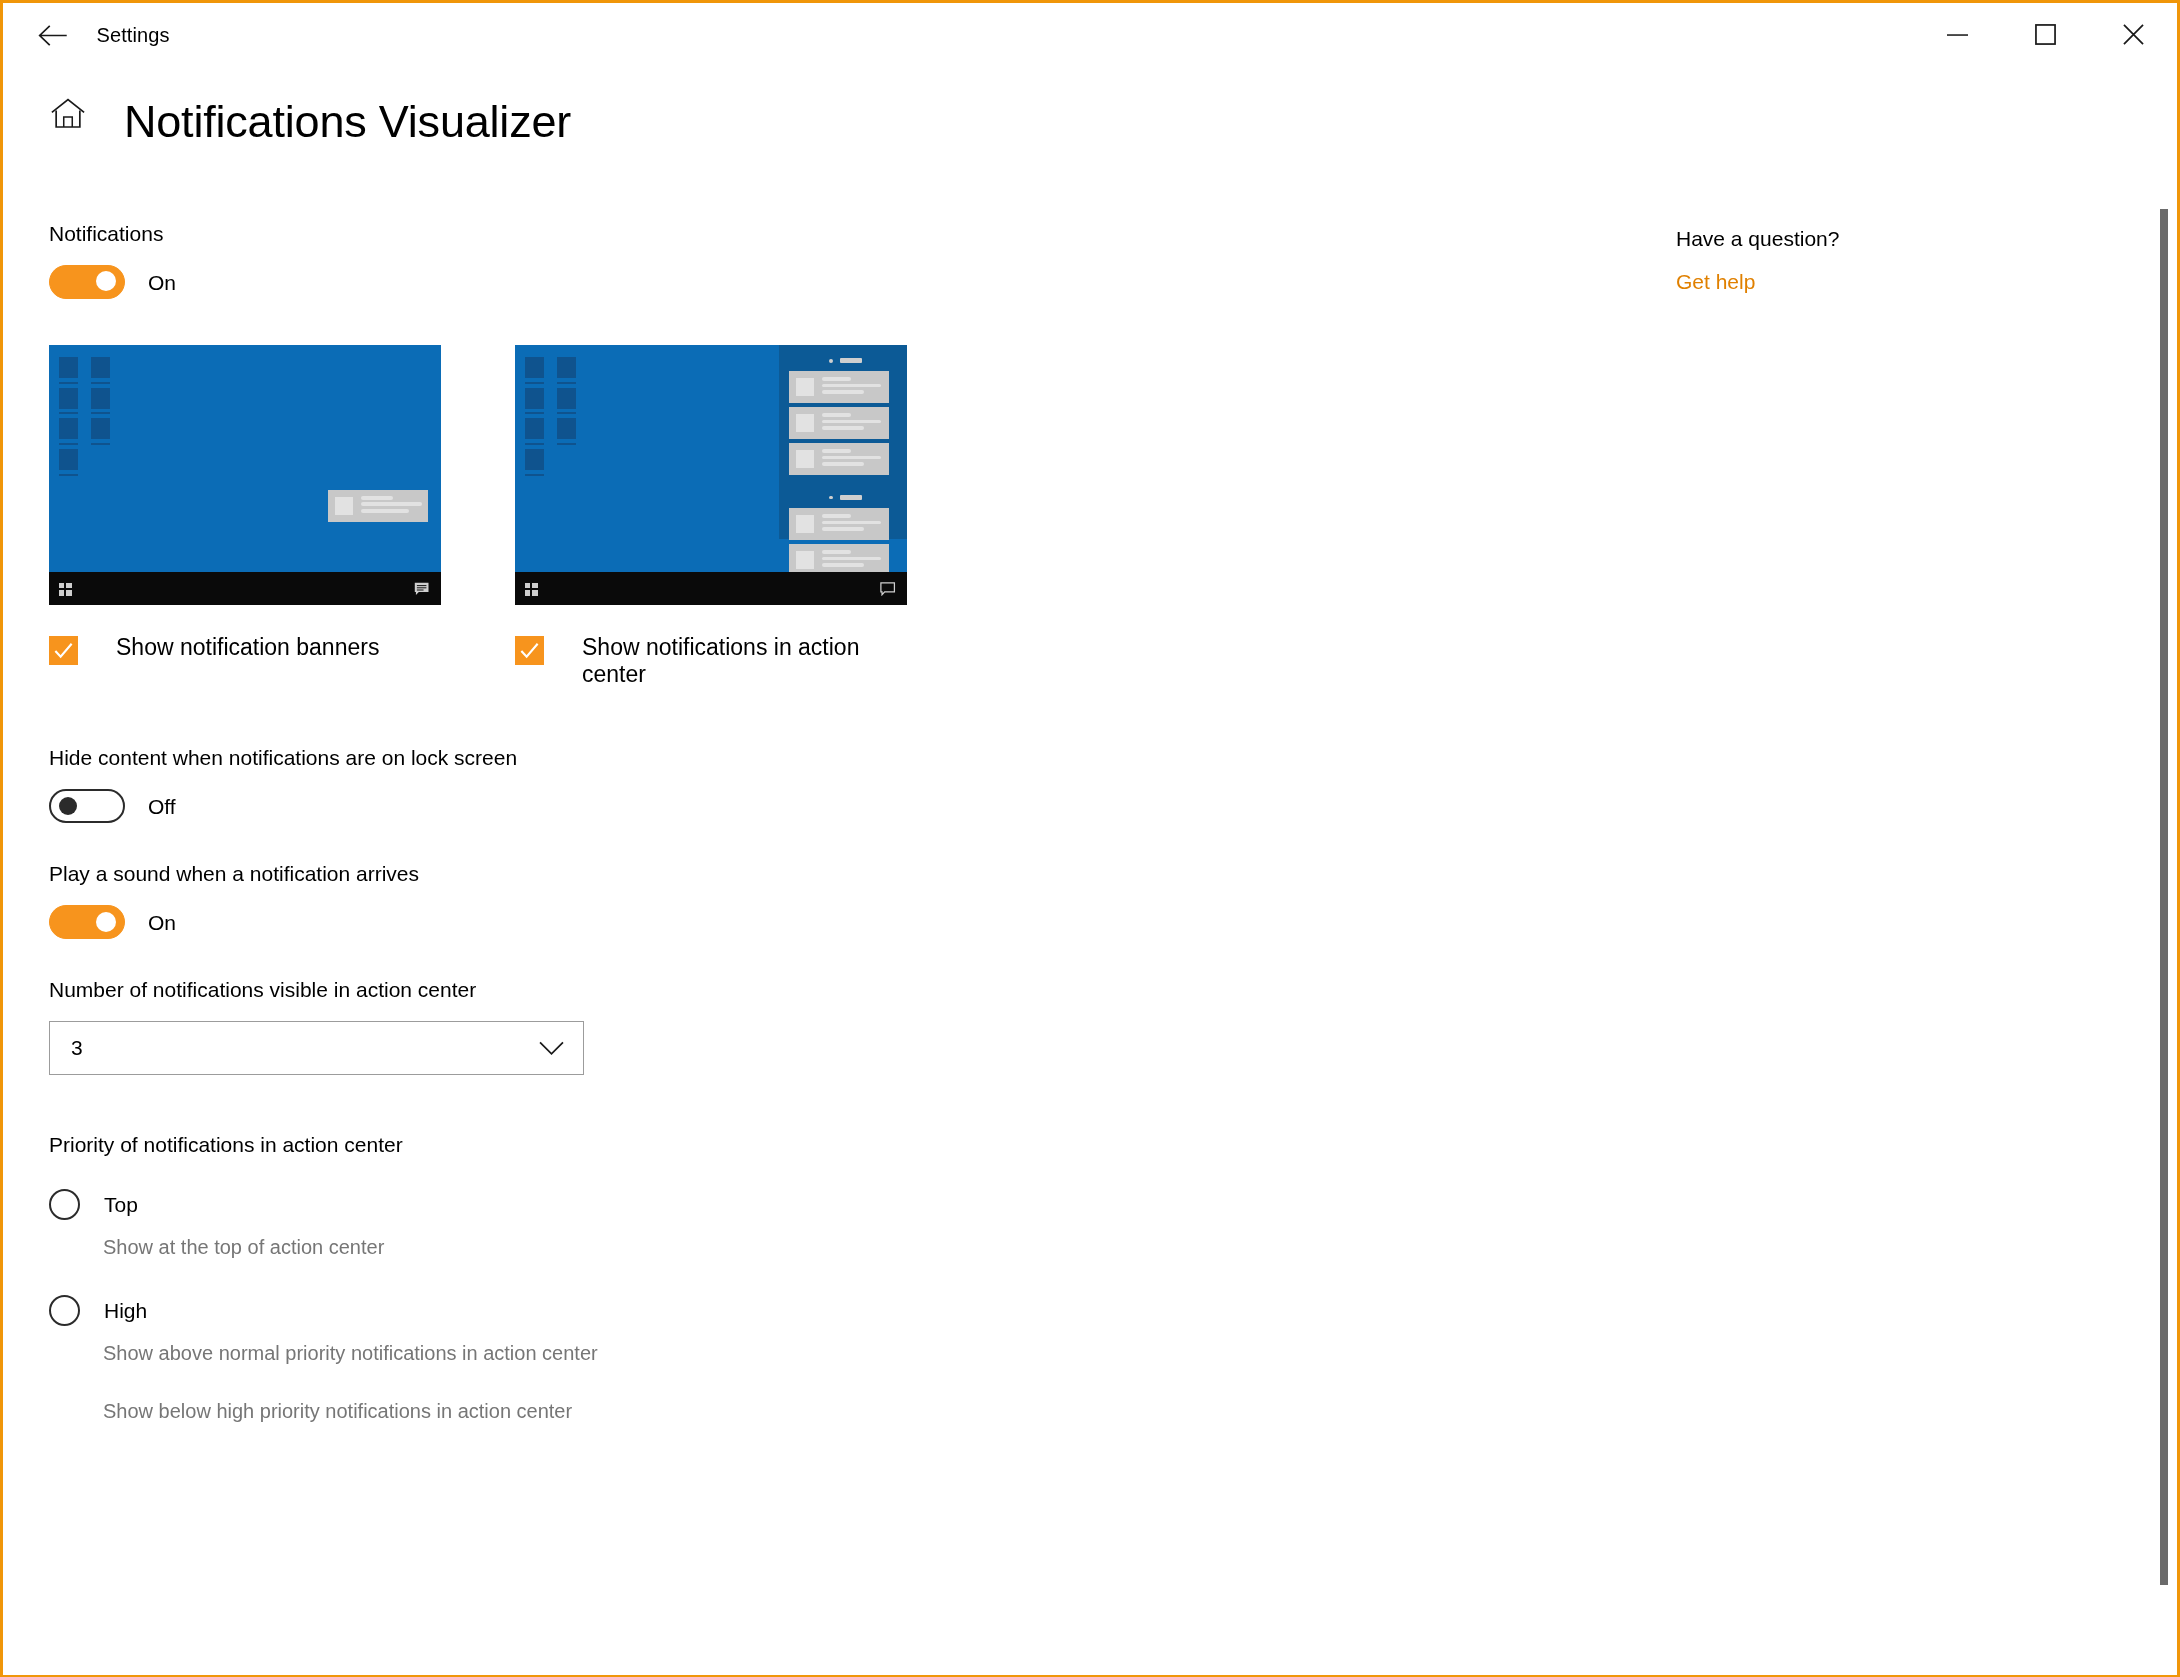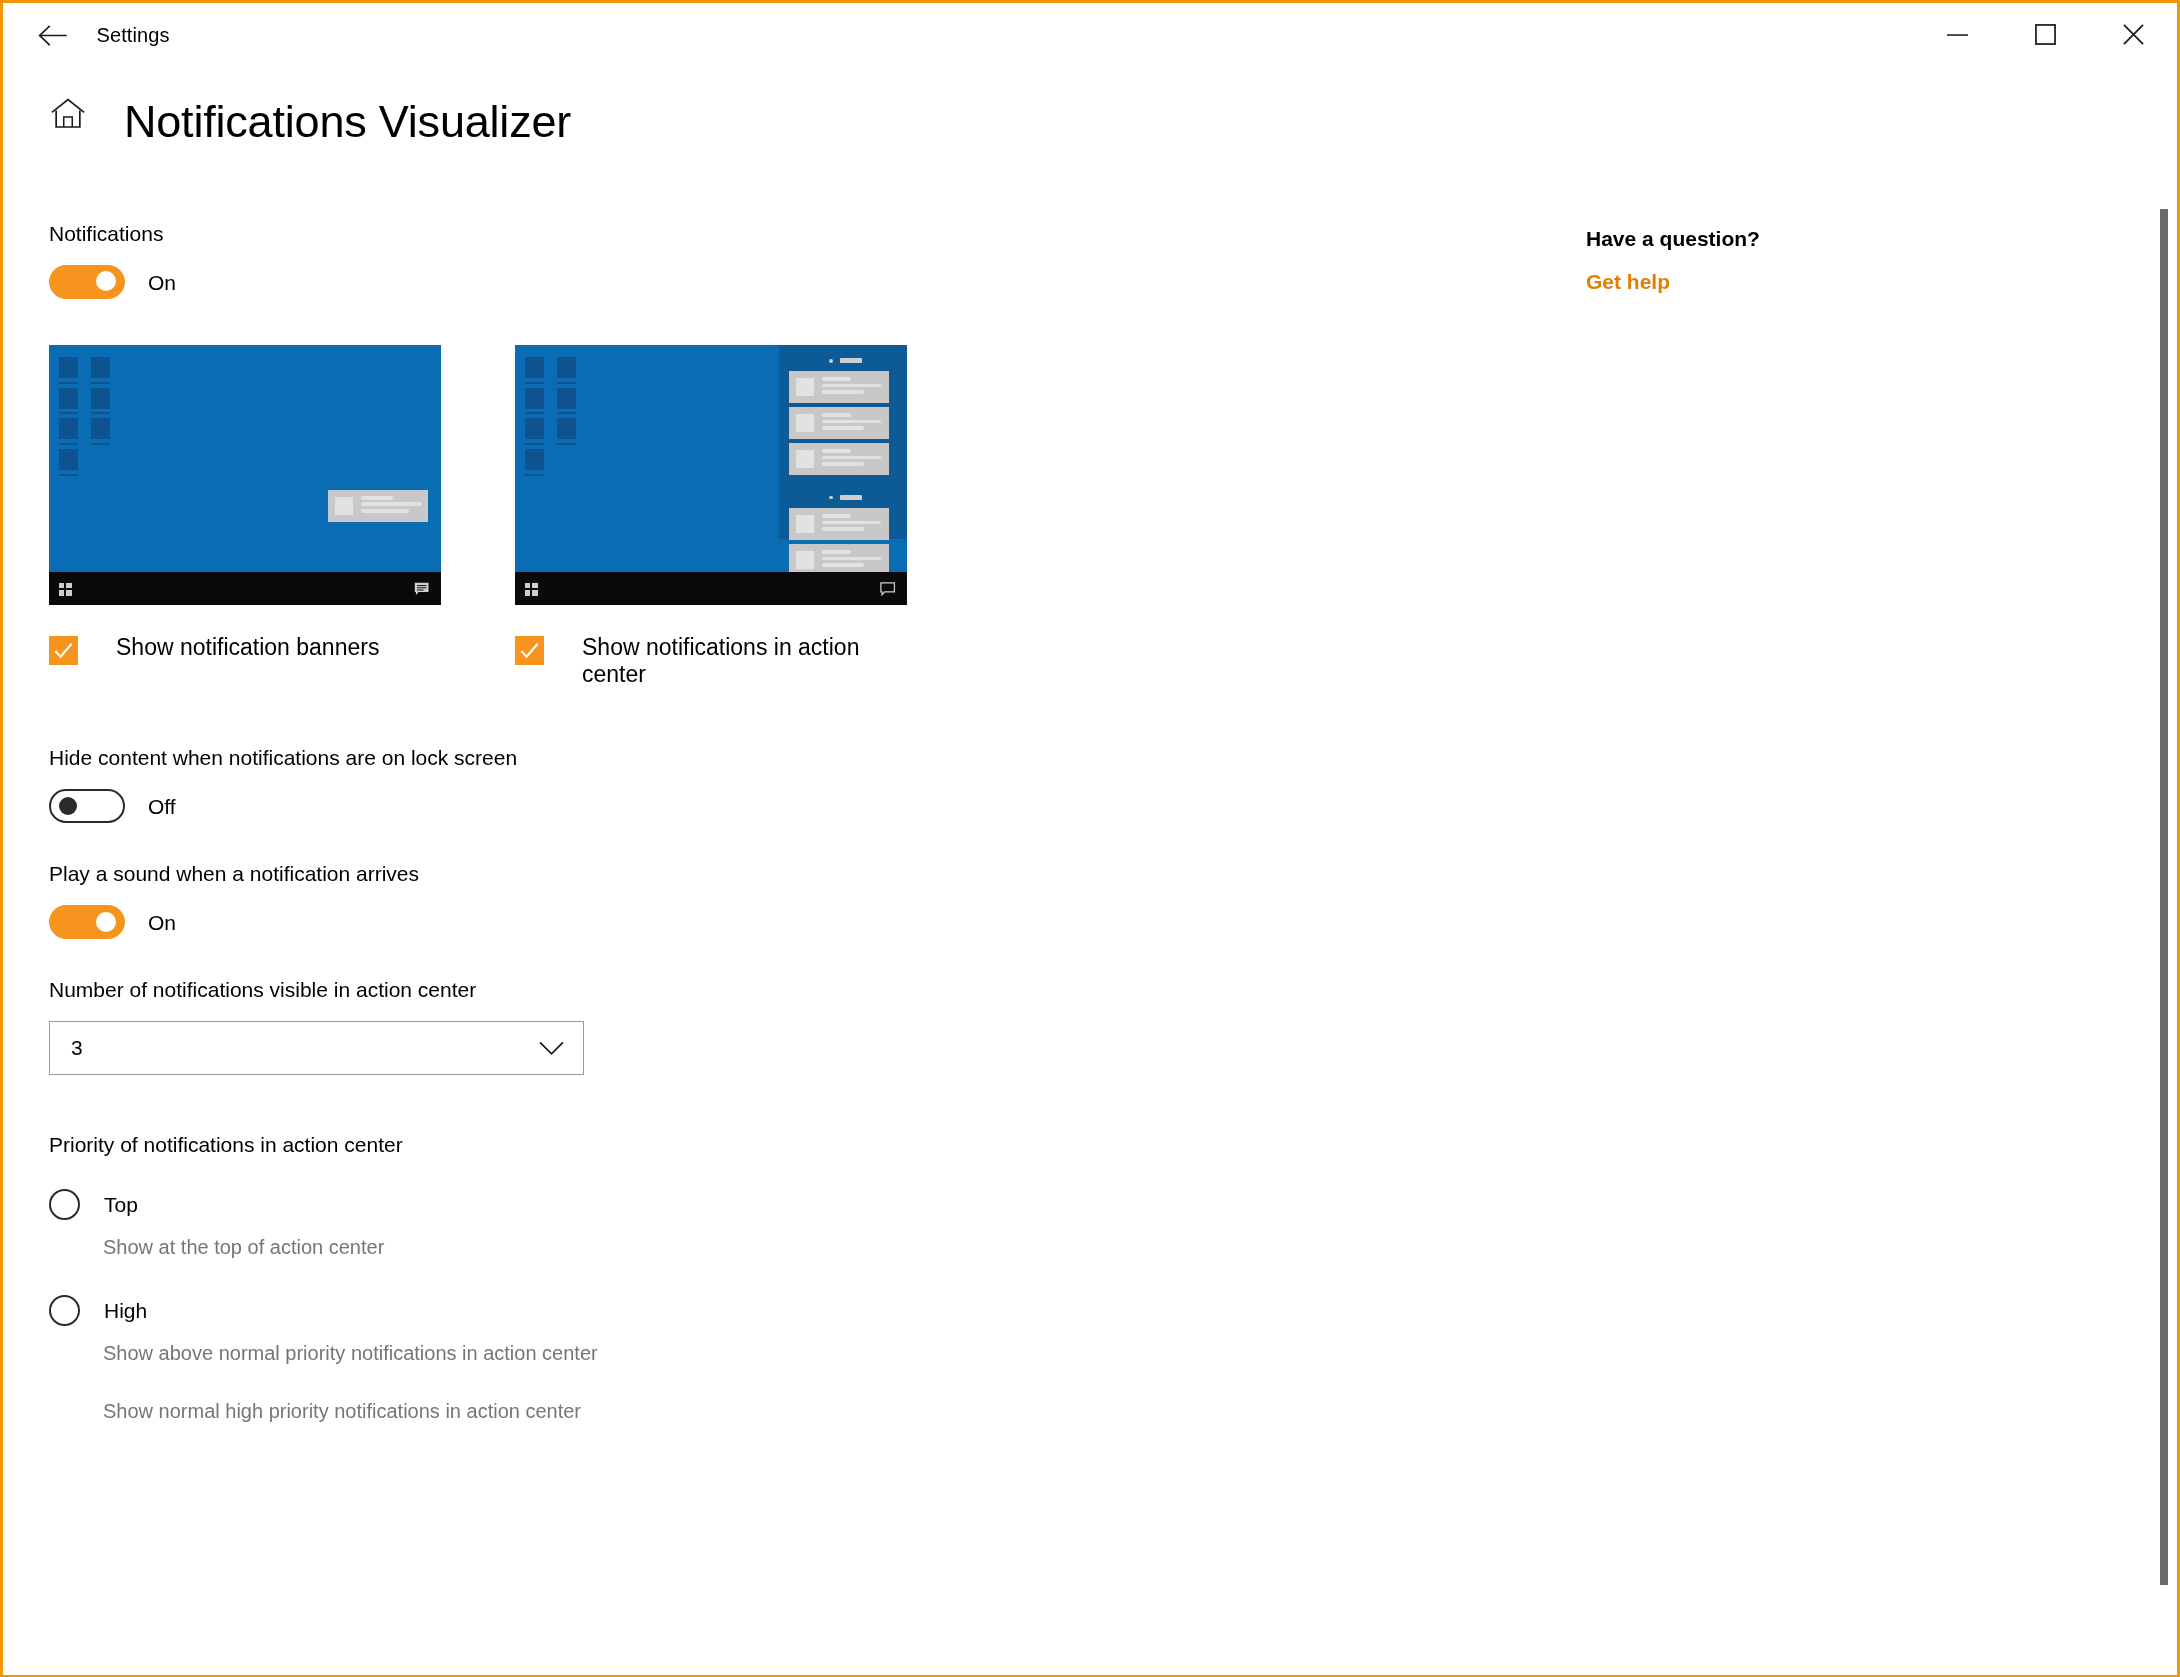--- a/index.html
+++ b/index.html
@@ -106,23 +106,22 @@
     position: absolute;
     left: 0;
     top: 182px;
     right: 0;
     bottom: 0;
   }
 
   
   #help-panel {
     position: absolute;
-    left: 1583px;
+    left: 1673px;
     top: 43px;
-    font-weight: bold;
   }
   #help-heading {
     font-size: 21px;
     color: #000000;
     line-height: 1;
     white-space: nowrap;
   }
   #help-link {
     display: inline-block;
     margin-top: 21px;
@@ -728,21 +727,21 @@
 
         <div class="radio-item" style="margin-top:38px;">
           <div class="radio-row">
             <div class="radio"></div>
             <div class="radio-label">High</div>
           </div>
           <div class="radio-desc">Show above normal priority notifications in action center</div>
         </div>
 
         <div class="radio-item" style="margin-top:38px;">
-          <div class="radio-desc">Show normal high priority notifications in action center</div>
+          <div class="radio-desc">Show below high priority notifications in action center</div>
         </div>
       </div>
 
     </div>
   </div>
 
   <div id="scrollbar-track">
     <div id="scrollbar-thumb"></div>
   </div>
 

